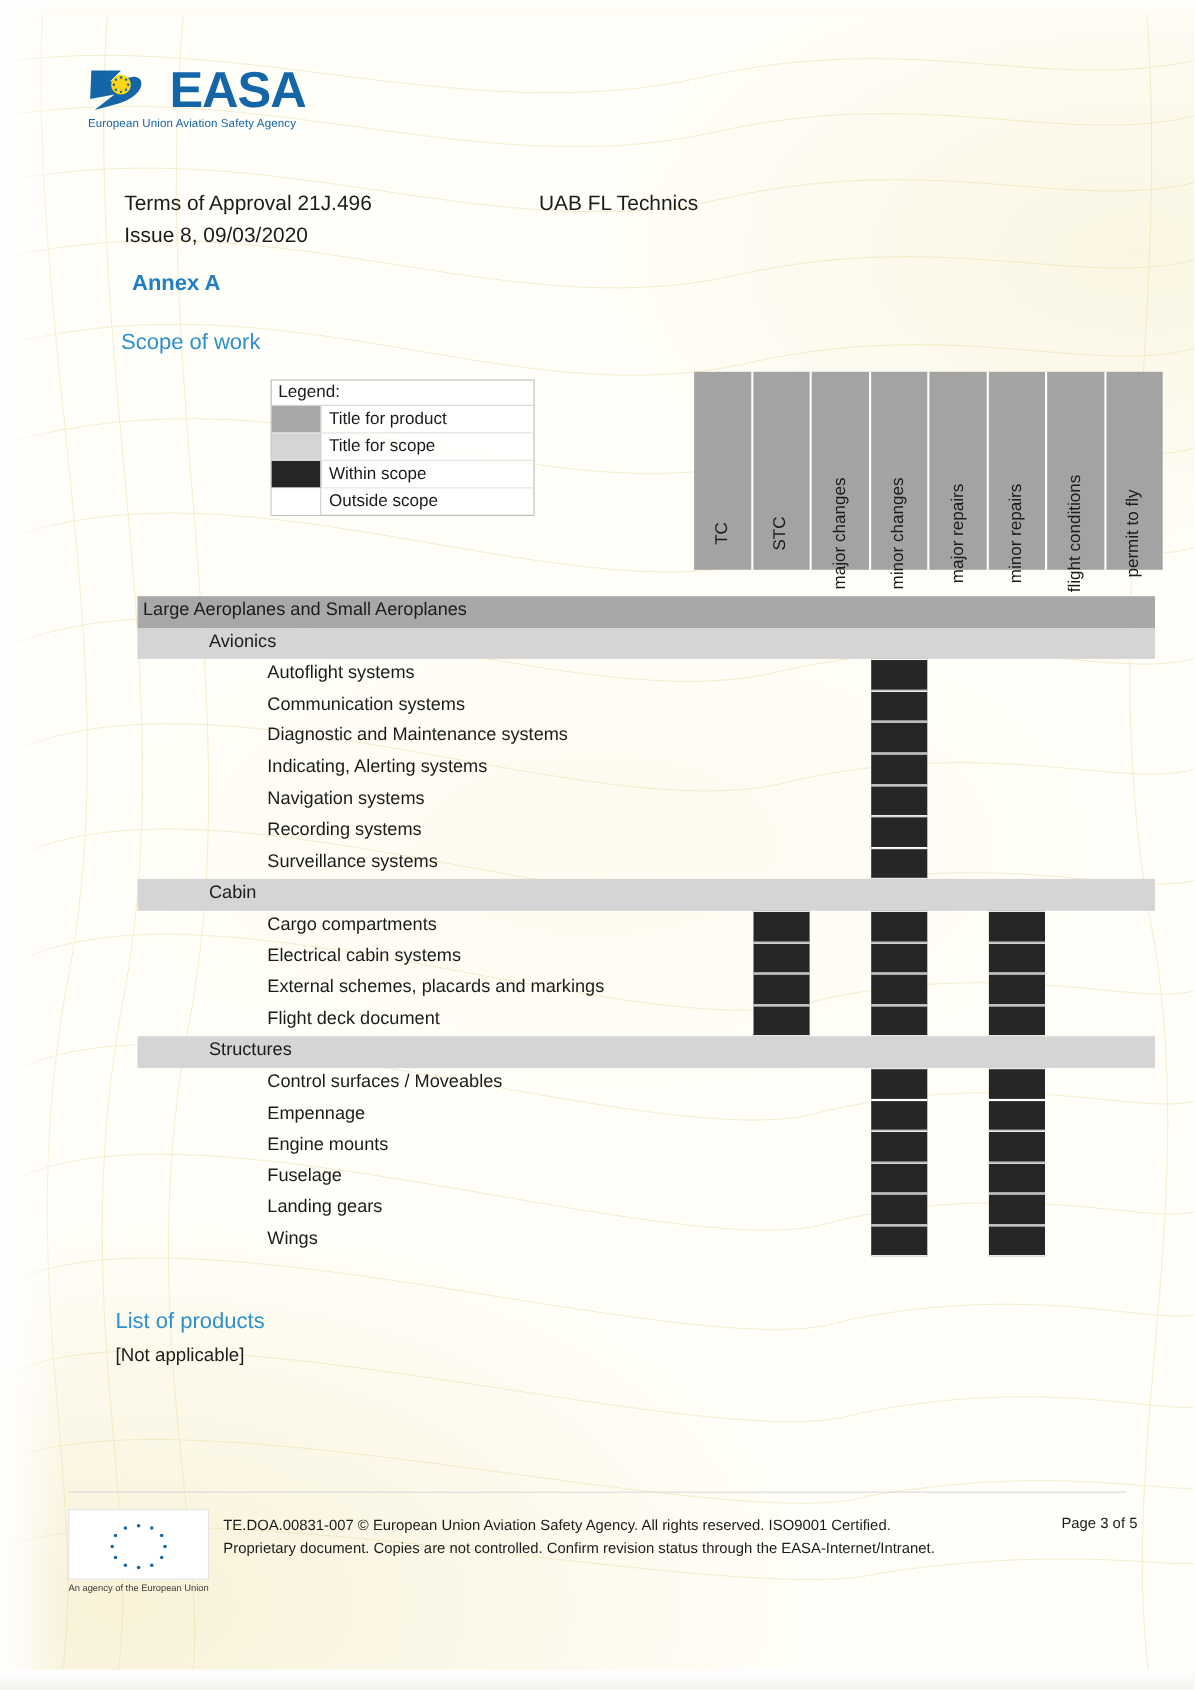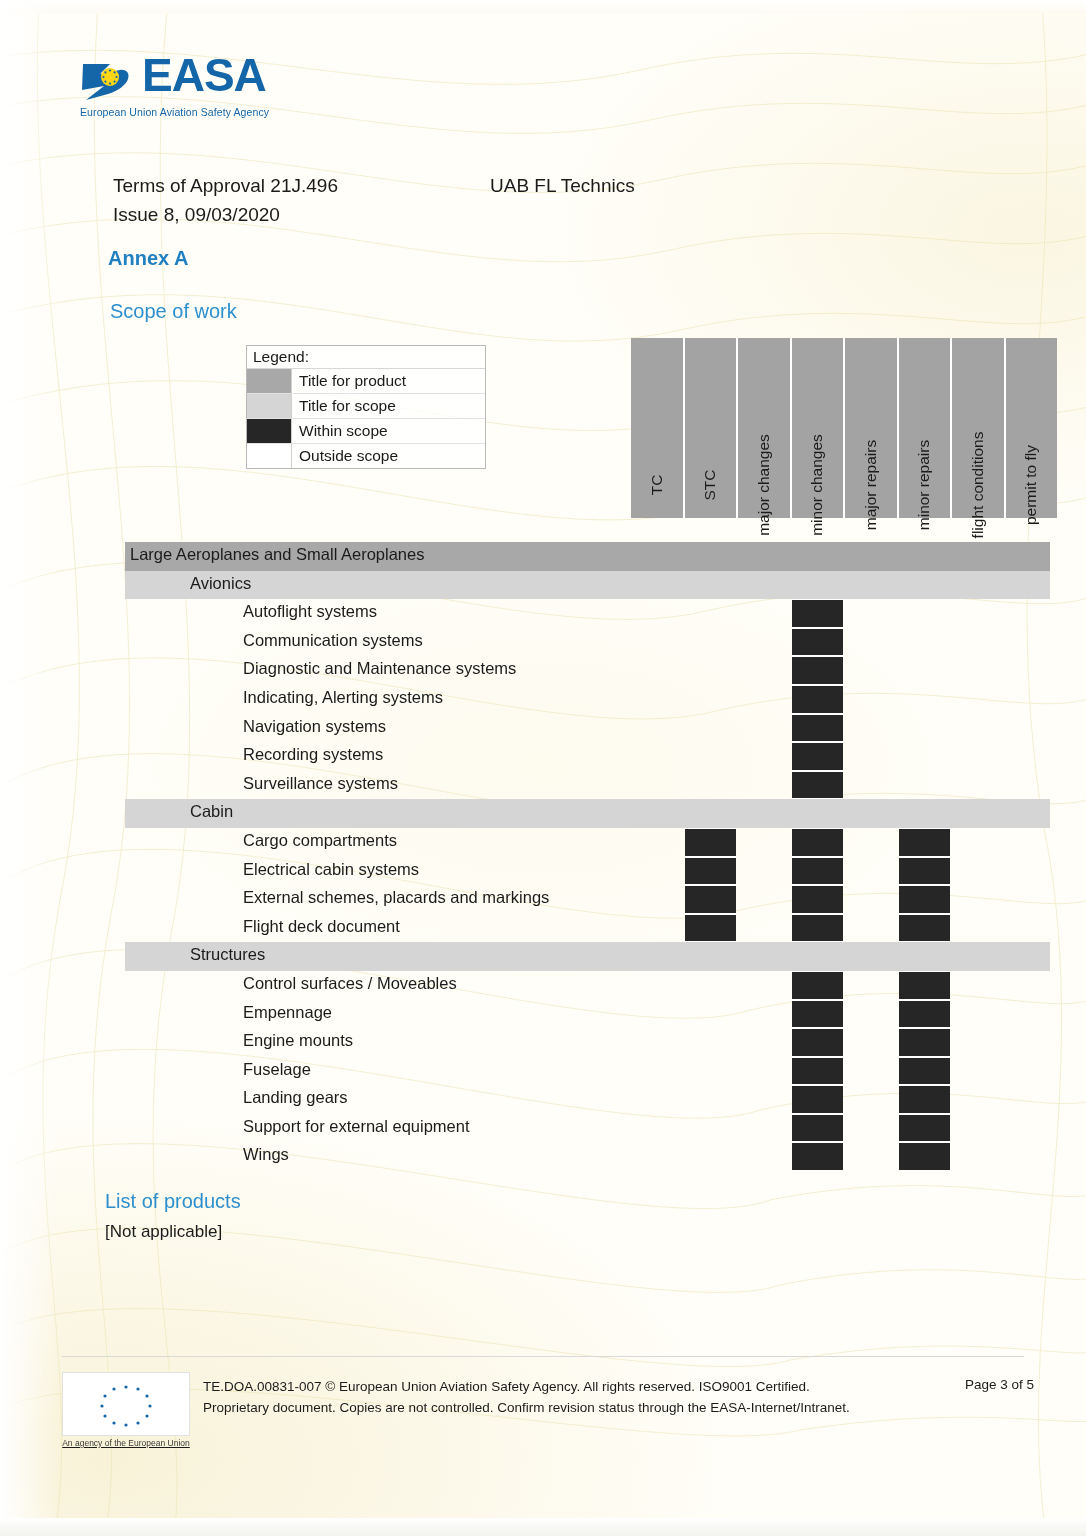--- a/index.html
+++ b/index.html
@@ -51,22 +51,22 @@
 
   
   .logo {
     position: absolute;
     left: 80px;
     top: 52px;
     width: 250px;
   }
   .logo-row {
     display: flex;
-    align-items: flex-start;
-    gap: 4px;
+    align-items: flex-end;
+    gap: 16px;
   }
   .logo-mark {
     width: 58px;
     height: 52px;
     position: relative;
   }
   .logo-text {
     font-family: "Liberation Sans", sans-serif;
     font-weight: bold;
     font-size: 46px;
@@ -87,21 +87,21 @@
     position: absolute;
     font-size: 19px;
     color: #1b1b1b;
     line-height: 1.5;
   }
   .hdr-left { left: 113px; top: 172px; }
   .hdr-company { left: 490px; top: 172px; }
 
   .annex {
     position: absolute;
-    left: 108px;
+    left: 120px;
     top: 247px;
     font-size: 20px;
     font-weight: bold;
     color: #1f7fc0;
   }
   .scope-title {
     position: absolute;
     left: 110px;
     top: 300px;
     font-size: 20px;
@@ -255,21 +255,20 @@
     top: 1356px;
     width: 962px;
     height: 1px;
     background: #d9d9d9;
   }
   .eu-flag {
     position: absolute;
     left: 62px;
     top: 1372px;
     width: 128px;
-    text-decoration: underline;
   }
   .eu-flag-box {
     width: 126px;
     height: 62px;
     background: #ffffff;
     border: 1px solid #e2e2e2;
     position: relative;
   }
   .eu-stars {
     position: absolute;
@@ -675,33 +674,20 @@
           <div class="cell off"></div>
           <div class="cell on"></div>
           <div class="cell off"></div>
           <div class="cell on"></div>
           <div class="cell off"></div>
           <div class="cell off"></div>
         </div>
       </div>
       <div class="row item">
         <div class="label">Landing gears</div>
-        <div class="cells">
-          <div class="cell off"></div>
-          <div class="cell off"></div>
-          <div class="cell off"></div>
-          <div class="cell on"></div>
-          <div class="cell off"></div>
-          <div class="cell on"></div>
-          <div class="cell off"></div>
-          <div class="cell off"></div>
-        </div>
-      </div>
-      <div class="row item">
-        <div class="label">Support for external equipment</div>
         <div class="cells">
           <div class="cell off"></div>
           <div class="cell off"></div>
           <div class="cell off"></div>
           <div class="cell on"></div>
           <div class="cell off"></div>
           <div class="cell on"></div>
           <div class="cell off"></div>
           <div class="cell off"></div>
         </div>

